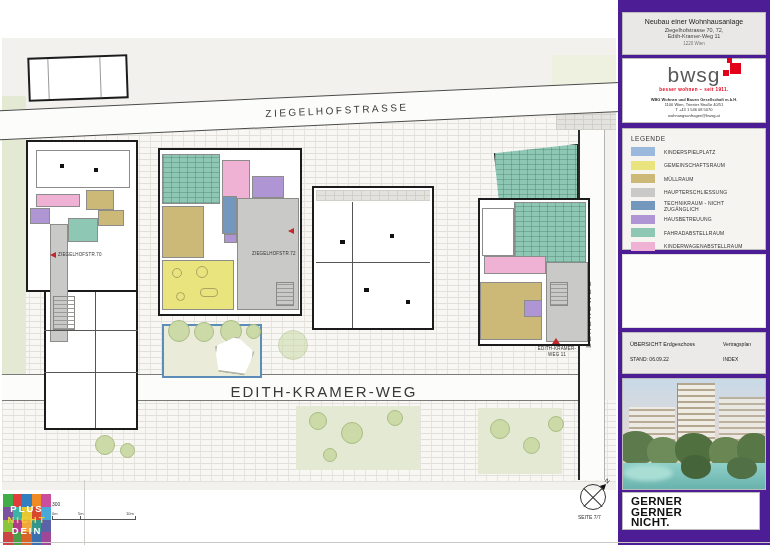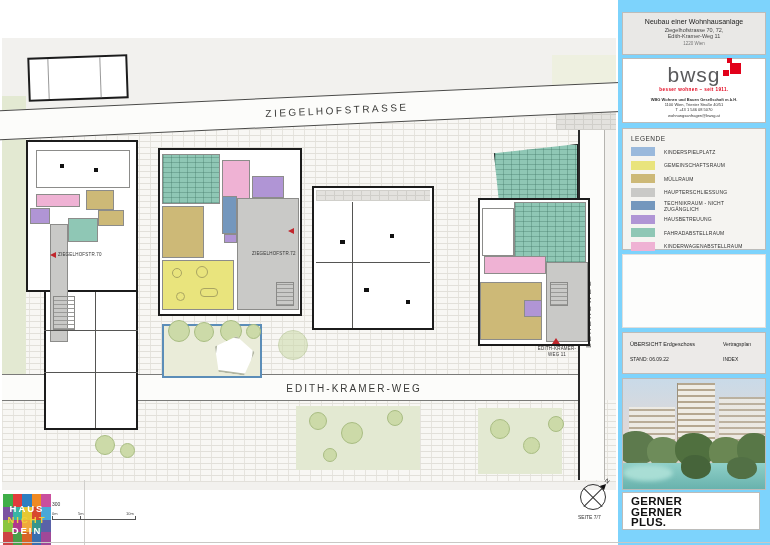--- a/index.html
+++ b/index.html
@@ -115,21 +115,21 @@
   <div class="abs tree" style="left:523px;top:437px;width:17px;height:17px;"></div>
   <div class="abs tree" style="left:548px;top:416px;width:16px;height:16px;"></div>
   <div class="abs tree" style="left:278px;top:330px;width:30px;height:30px;opacity:.55;"></div>
 
   <div class="abs street" style="left:-8px;top:96px;width:640px;height:30px;border-top:1.5px solid #4a4a48;border-bottom:1.5px solid #4a4a48;transform:rotate(-2.6deg);">
     <div class="abs street-label" style="left:240px;top:9px;width:210px;text-align:center;font-size:10px;letter-spacing:2.5px;">ZIEGELHOFSTRASSE</div>
   </div>
   <div class="abs street" style="left:578px;top:130px;width:27px;height:350px;border-left:2px solid #2a2a2a;border-right:1px solid #b5b4b0;"></div>
   <div class="abs street-label" style="left:584px;top:238px;height:110px;writing-mode:vertical-rl;transform:rotate(180deg);font-size:8px;letter-spacing:2px;color:#555;">LEHERBWEG</div>
   <div class="abs street" style="left:2px;top:374px;width:576px;height:27px;border-top:1px solid #7a7a78;border-bottom:1px solid #7a7a78;">
-    <div class="abs street-label" style="left:242px;top:8px;width:220px;text-align:center;font-size:10px;letter-spacing:2px;">EDITH-KRAMER-WEG</div>
+    <div class="abs street-label" style="left:212px;top:8px;width:220px;text-align:center;font-size:15px;letter-spacing:2px;">EDITH-KRAMER-WEG</div>
   </div>
 
   <div class="abs bldg" style="left:28px;top:56px;width:100px;height:44px;transform:rotate(-2deg);">
     <div class="abs" style="left:18px;top:0;width:1px;height:100%;background:#999;"></div>
     <div class="abs" style="left:70px;top:0;width:1px;height:100%;background:#999;"></div>
   </div>
 
   <div class="abs bldg" style="left:26px;top:140px;width:112px;height:152px;"></div>
   <div class="abs bldg" style="left:44px;top:290px;width:94px;height:140px;"></div>
   <div class="abs rm" style="left:36px;top:150px;width:94px;height:38px;background:#fff;"></div>
@@ -192,21 +192,21 @@
 
   <div class="abs playground" style="left:162px;top:324px;width:100px;height:54px;"></div>
   <div class="abs tree" style="left:168px;top:320px;width:22px;height:22px;"></div>
   <div class="abs tree" style="left:194px;top:322px;width:20px;height:20px;"></div>
   <div class="abs tree" style="left:220px;top:320px;width:22px;height:22px;"></div>
   <div class="abs tree" style="left:246px;top:324px;width:15px;height:15px;"></div>
   <div class="abs sandpit" style="left:214px;top:336px;width:40px;height:38px;transform:rotate(8deg);"></div>
 
 </div>
 
-<div class="abs" style="left:618px;top:0;width:152px;height:545px;background:#7dd3fc;">
+<div class="abs" style="left:618px;top:0;width:152px;height:545px;background:#4c1d95;">
 
   <div class="abs pbox box-title" style="left:4px;top:12px;width:144px;height:43px;">
     <div class="t1">Neubau einer Wohnhausanlage</div>
     <div class="t2">Ziegelhofstrasse 70, 72,</div>
     <div class="t2" style="padding-top:0;">Edith-Kramer-Weg 11</div>
     <div class="t3">1220 Wien</div>
   </div>
 
   <div class="abs pbox" style="left:4px;top:58px;width:144px;height:65px;text-align:center;">
     <div style="position:relative;display:inline-block;margin-top:4px;">
@@ -289,21 +289,21 @@
     <div class="abs r-tree" style="left:114px;top:54px;width:36px;height:34px;background:#587747;"></div>
     <div class="abs r-water" style="left:0;top:84px;width:144px;height:28px;"></div>
     <div class="abs" style="left:0;top:86px;width:50px;height:16px;background:#a9ded5;border-radius:50%;filter:blur(2px);"></div>
     <div class="abs r-tree" style="left:58px;top:76px;width:30px;height:24px;background:#46643a;"></div>
     <div class="abs r-tree" style="left:104px;top:78px;width:30px;height:22px;background:#527045;"></div>
   </div>
 
   <div class="abs pbox" style="left:4px;top:492px;width:138px;height:38px;padding:3px 8px;">
     <div class="gerner">GERNER</div>
     <div class="gerner">GERNER</div>
-    <div class="gerner">PLUS.</div>
+    <div class="gerner">NICHT.</div>
   </div>
 </div>
 
 <div class="abs" style="left:580px;top:484px;width:26px;height:26px;border:1px solid #333;border-radius:50%;">
   <div class="abs" style="left:-1px;top:12px;width:26px;height:1px;background:#333;transform:rotate(45deg);"></div>
   <div class="abs" style="left:-1px;top:12px;width:26px;height:1px;background:#333;transform:rotate(-45deg);"></div>
 </div>
 <div class="abs nlabel" style="left:605px;top:478px;transform:rotate(40deg);">N</div>
 <div class="abs" style="left:601px;top:483px;width:0;height:0;border-left:3px solid transparent;border-right:3px solid transparent;border-bottom:6px solid #111;transform:rotate(45deg);"></div>
 <div class="abs seite" style="left:578px;top:514px;">SEITE 7/7</div>
@@ -324,21 +324,21 @@
     <div class="kdh-cell" style="background-color: rgb(176, 58, 140);"></div>
   <div class="kdh-cell" style="background-color: rgb(240, 168, 60);"></div>
     <div class="kdh-cell" style="background-color: rgb(53, 150, 140);"></div>
   <div class="kdh-cell" style="background-color: rgb(90, 98, 168);"></div>
     <div class="kdh-cell" style="background-color: rgb(204, 68, 68);"></div>
   <div class="kdh-cell" style="background-color: rgb(74, 158, 74);"></div>
     <div class="kdh-cell" style="background-color: rgb(216, 100, 40);"></div>
   <div class="kdh-cell" style="background-color: rgb(58, 111, 176);"></div>
     <div class="kdh-cell" style="background-color: rgb(160, 72, 152);"></div>
   <div class="kdh-text">
-    <div class="kdh-line">HAUS</div>
+    <div class="kdh-line">PLUS</div>
     <div class="kdh-line mid">NICHT</div>
     <div class="kdh-line">DEIN</div>
   </div>
 </div>
 <div class="abs scale-num" style="left:52px;top:501px;">300</div>
 <div class="abs" style="left:52px;top:511px;width:84px;height:10px;">
   <span class="abs scale-lbl" style="left:0;top:0;">0m</span>
   <span class="abs scale-lbl" style="left:26px;top:0;">5m</span>
   <span class="abs scale-lbl" style="left:74px;top:0;">10m</span>
   <span class="abs" style="left:0;top:8px;width:84px;height:1px;background:#555;"></span>

